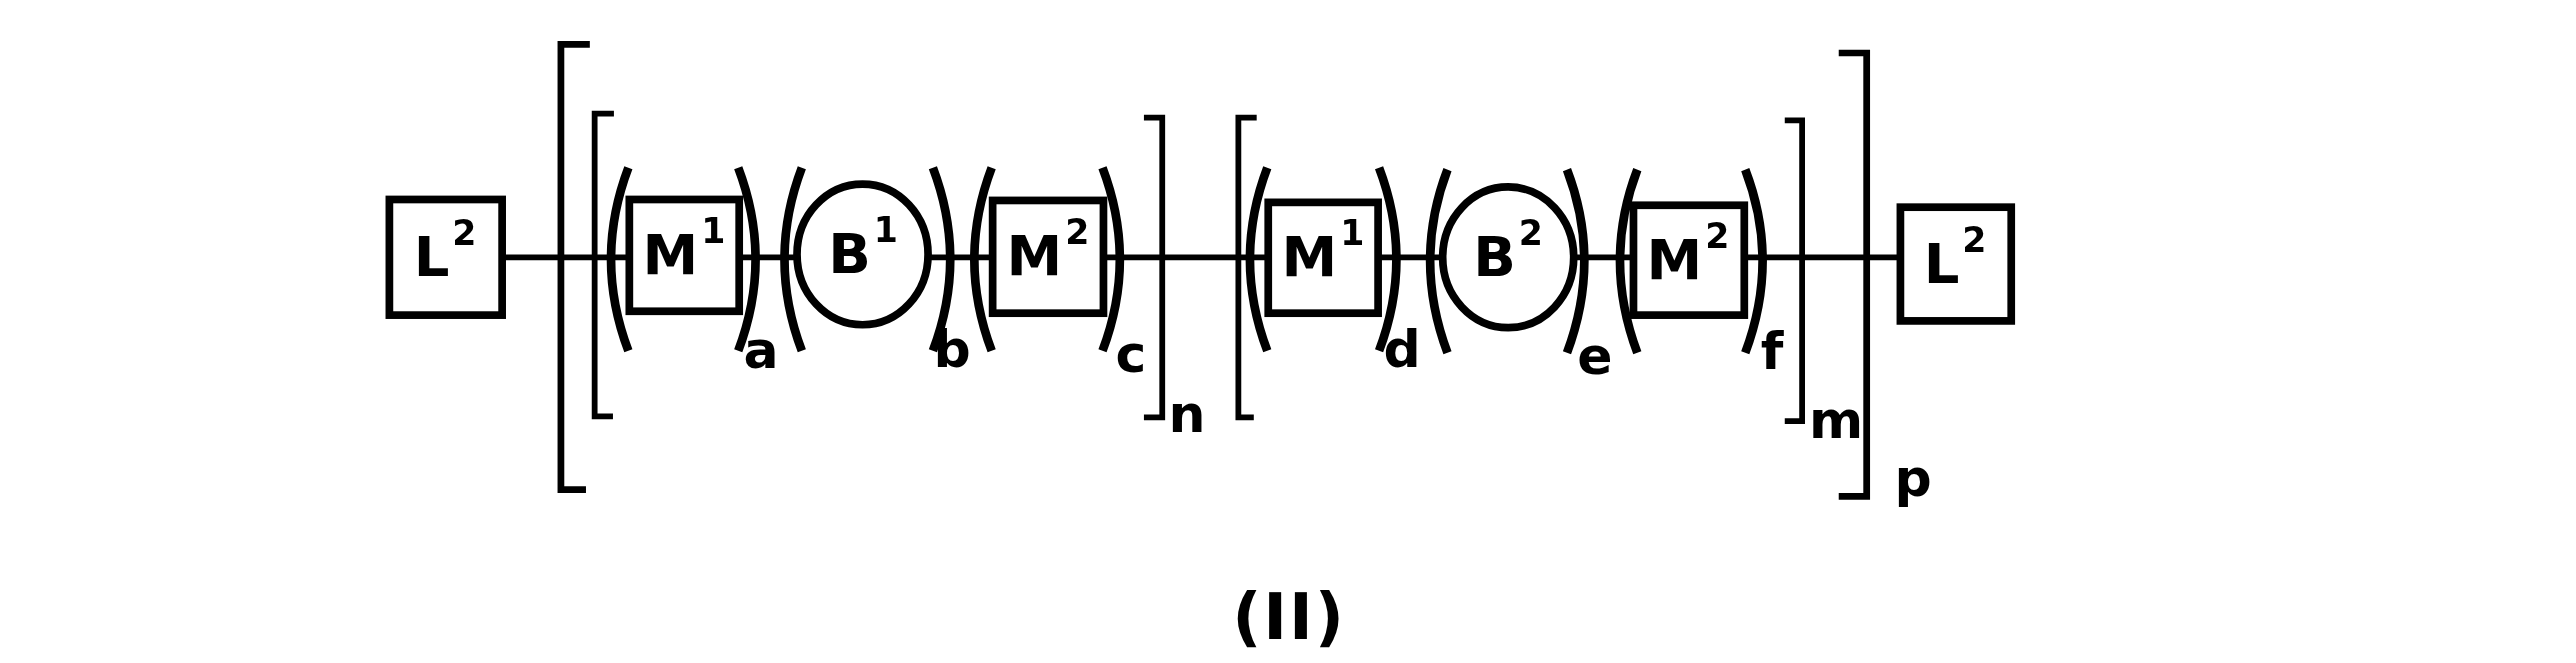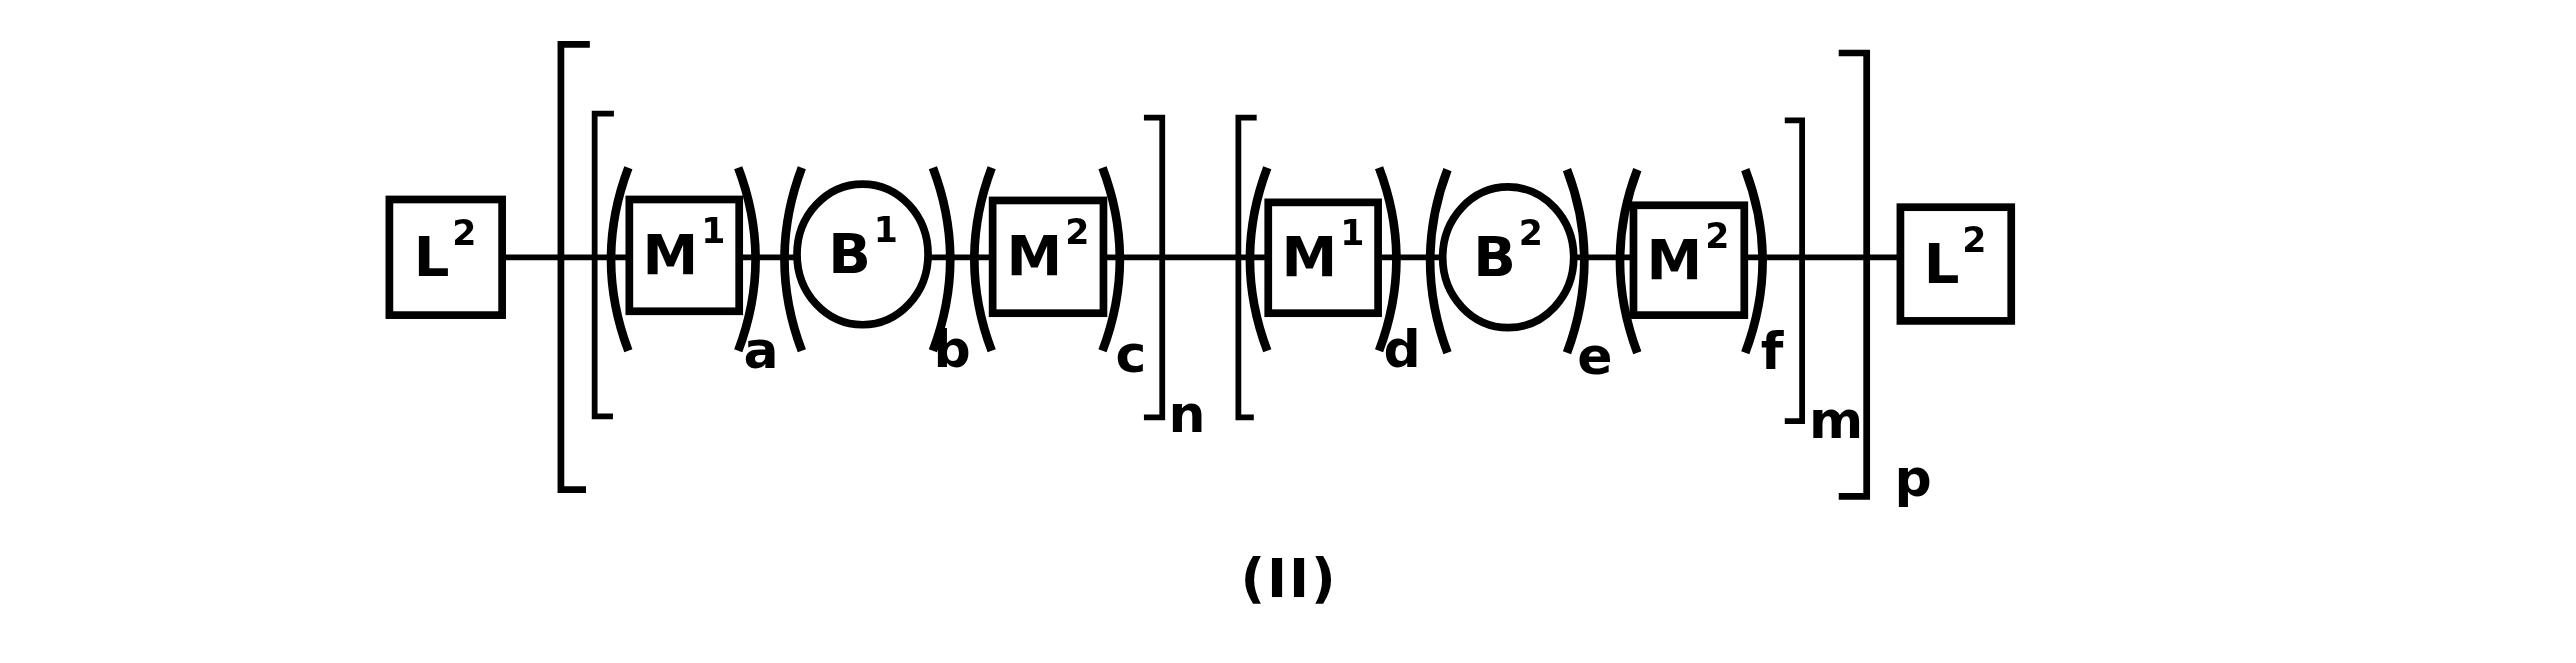--- a/index.html
+++ b/index.html
@@ -32,24 +32,25 @@
   .sub {
     position: absolute;
     transform: translate(-50%, -50%);
     font-size: 52px;
     font-weight: bold;
     line-height: 1;
   }
   .caption {
     position: absolute;
     transform: translate(-50%, -50%);
-    font-size: 54px;
+    font-size: 64px;
     font-weight: bold;
     letter-spacing: 1.9px;
     line-height: 1;
+    margin-top: 38px;
   }
 </style>
 </head>
 <body>
 
 <div class="canvas">
 
   <svg width="2576" height="663" viewBox="0 0 2673 688">
 
     <line x1="521" y1="267" x2="1972" y2="267" stroke="#000" stroke-width="6"></line>

